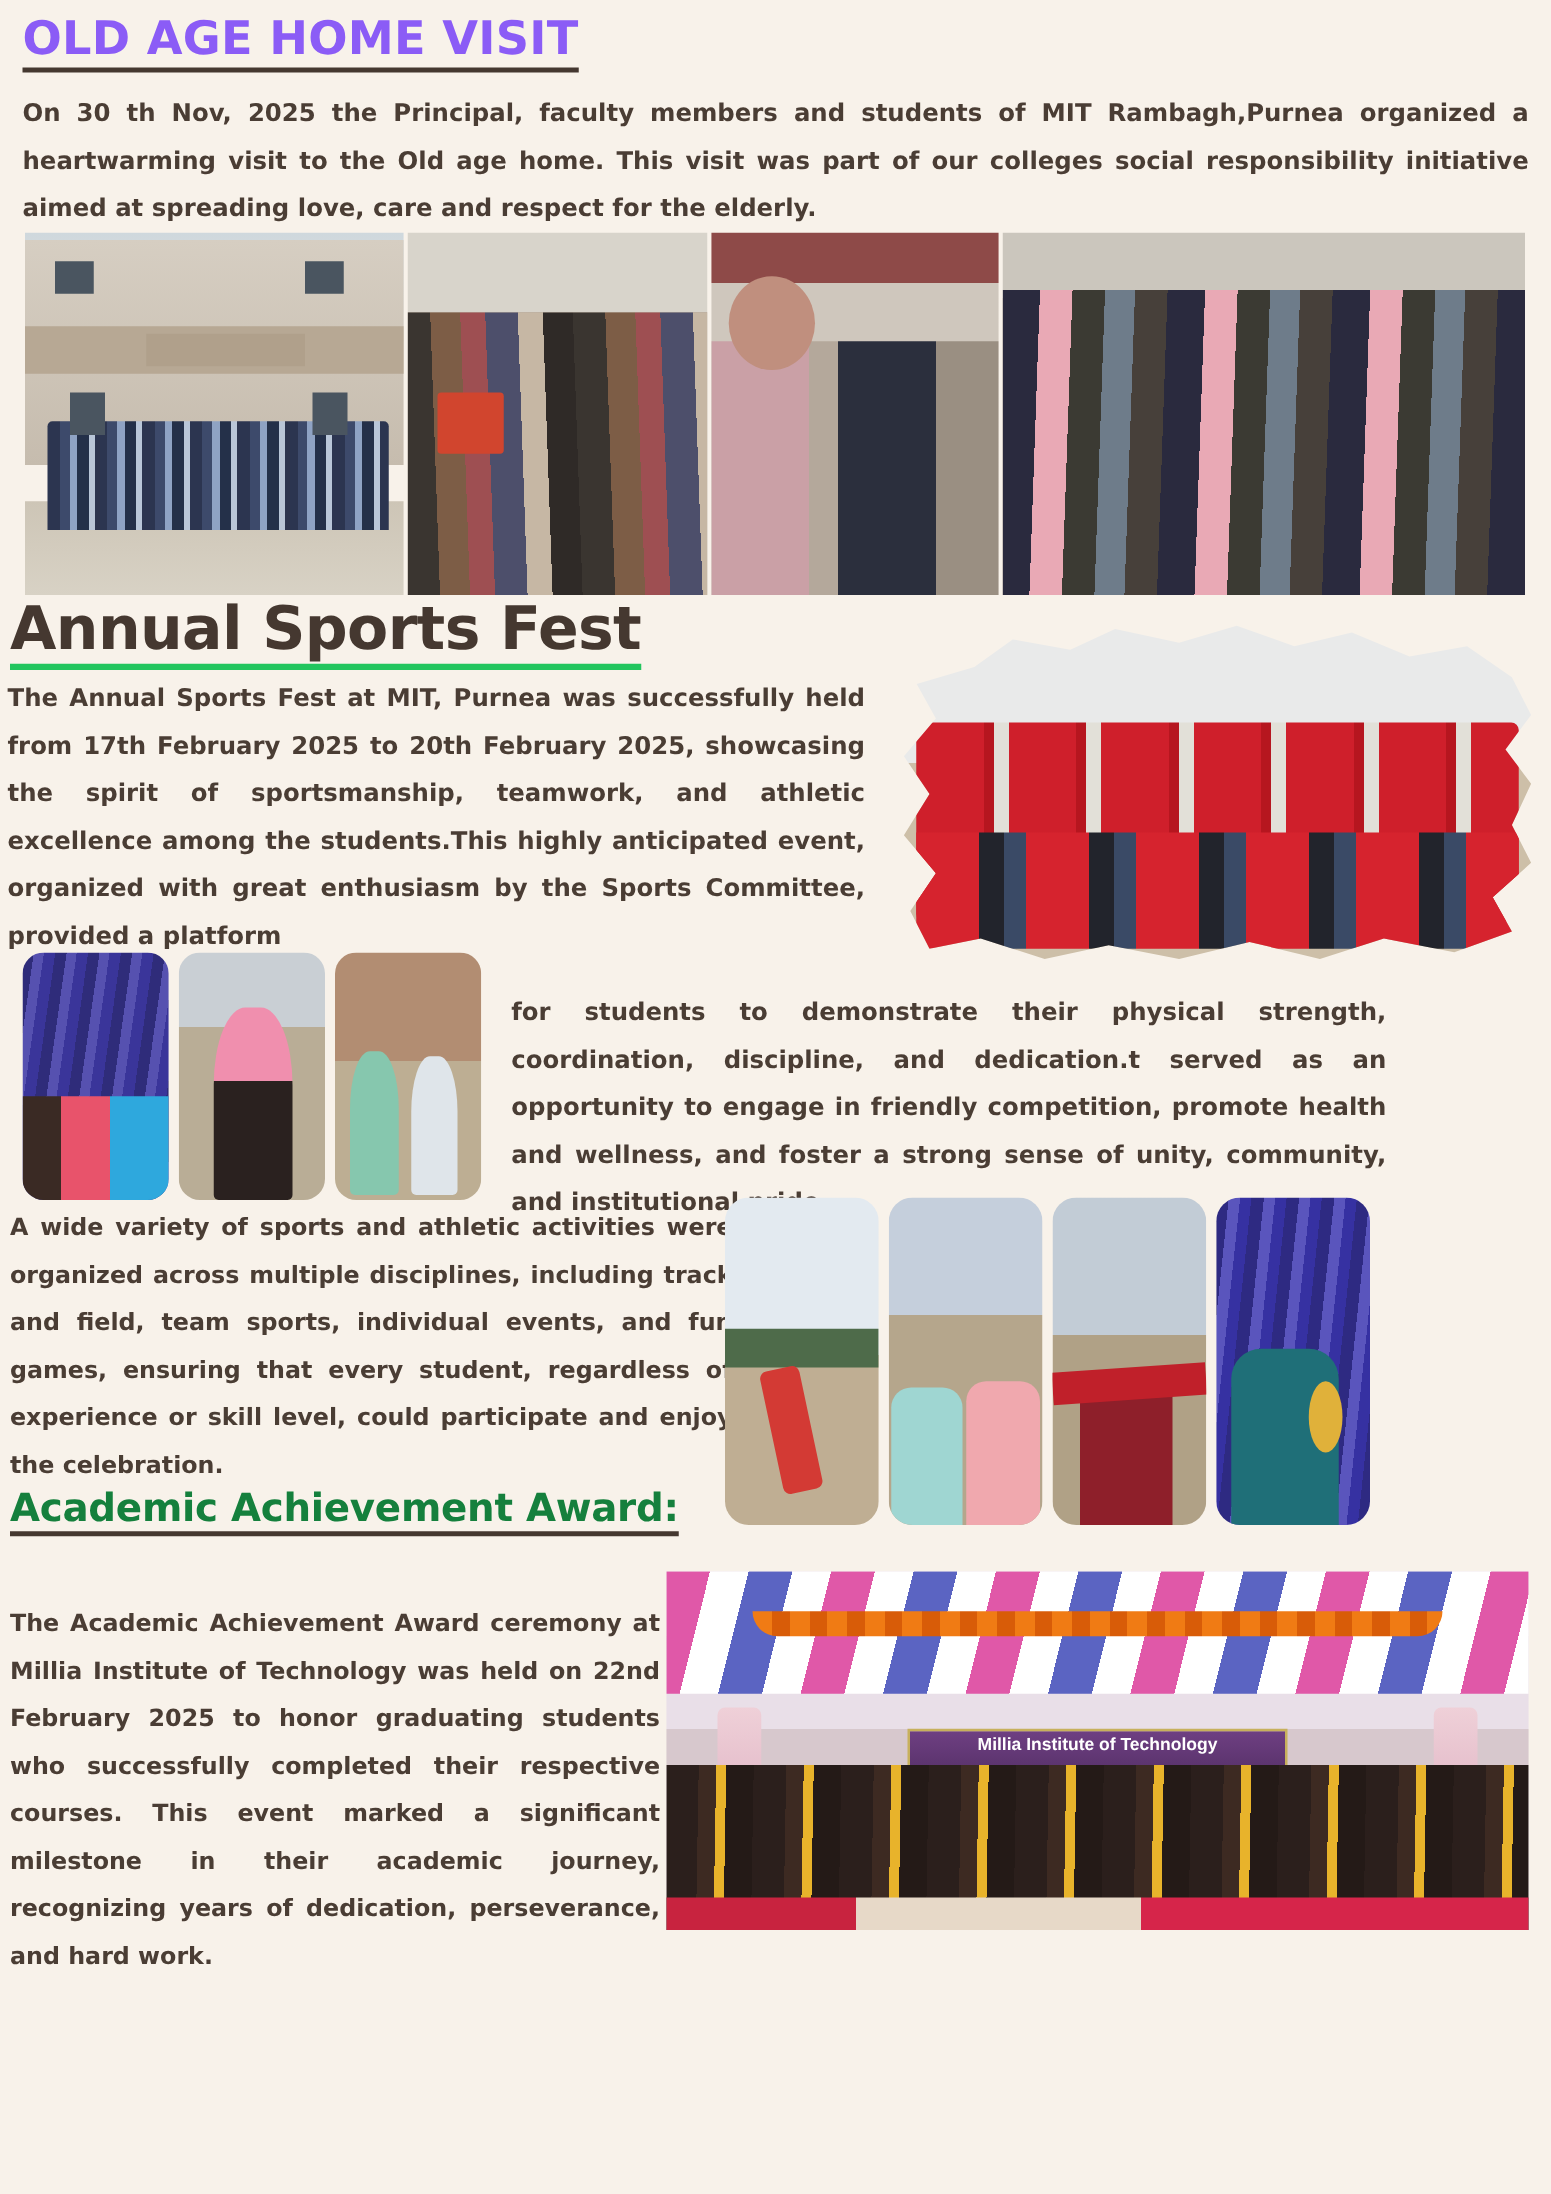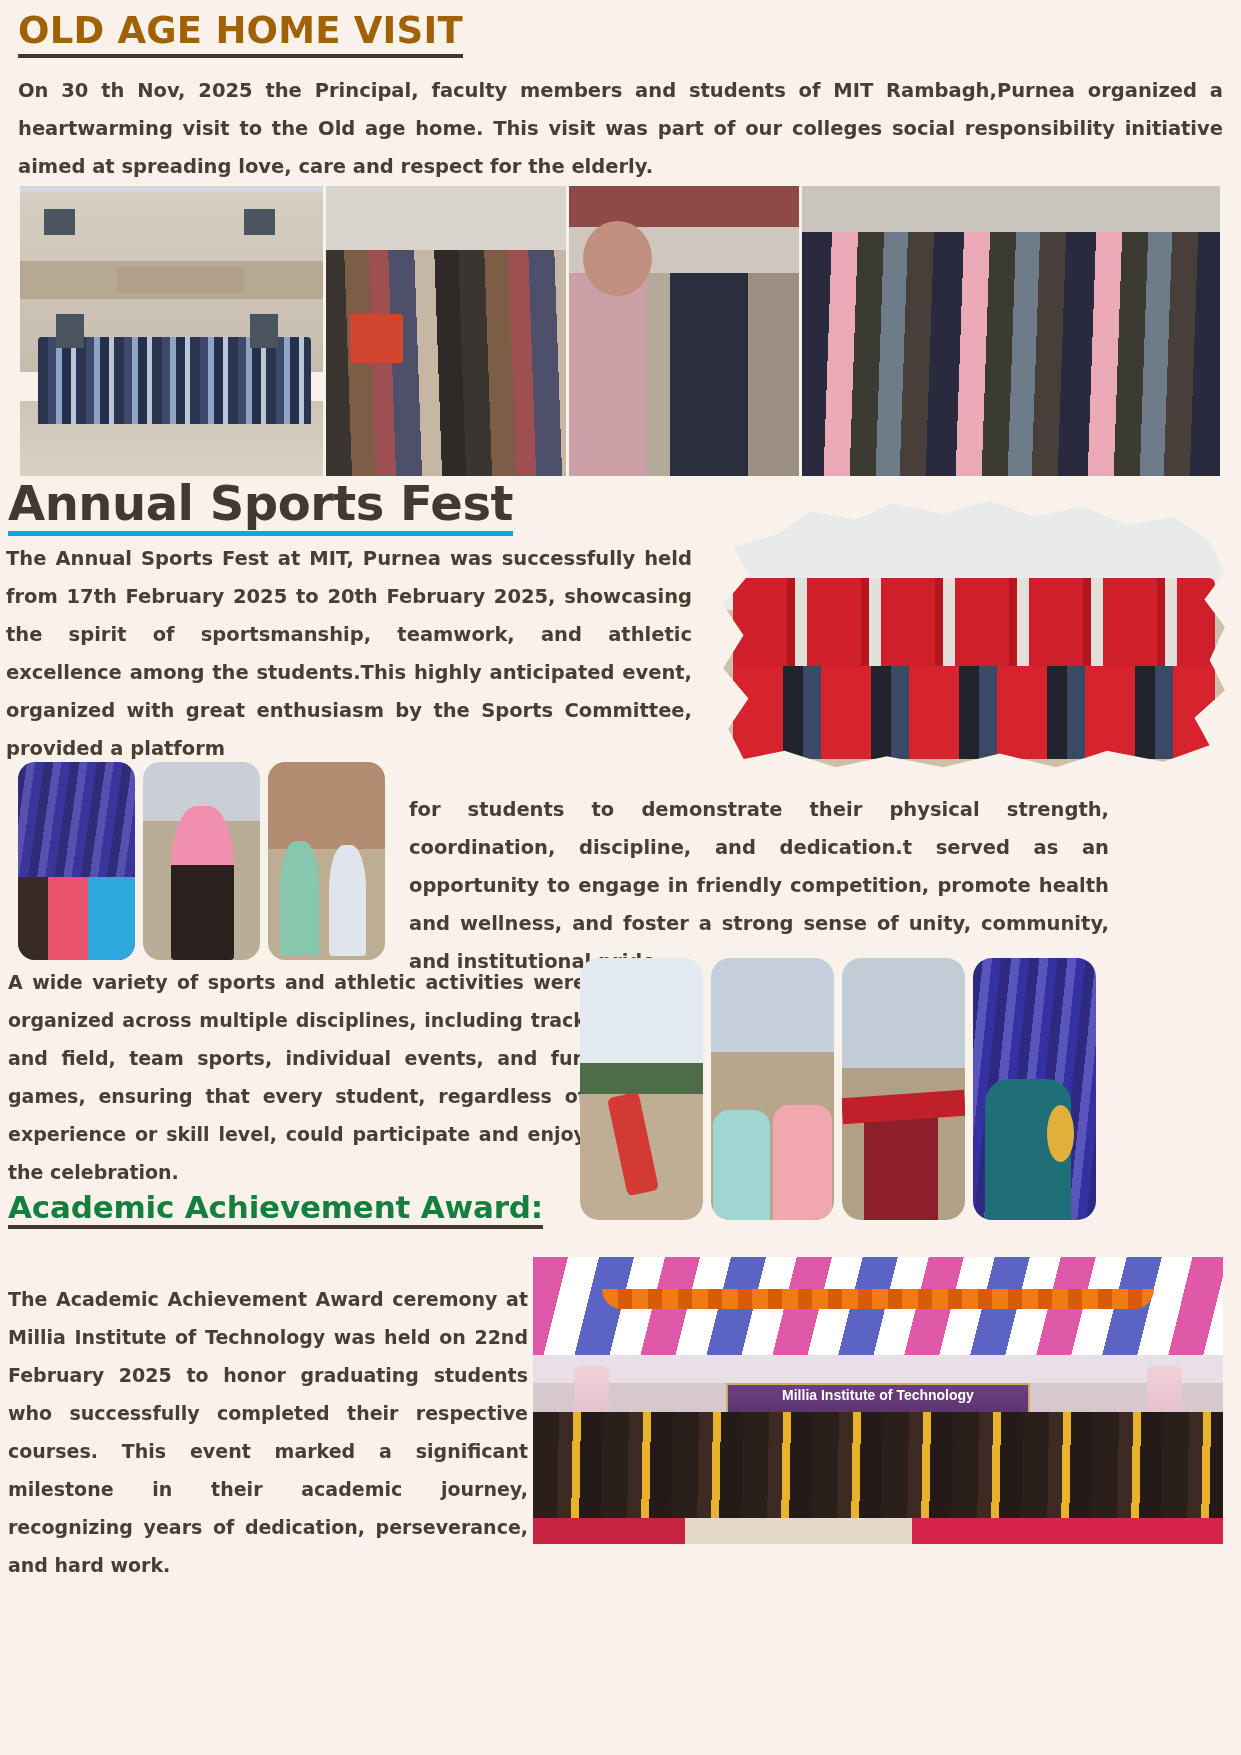--- a/index.html
+++ b/index.html
@@ -24,33 +24,33 @@
     background: #f8f2ea;
     padding: 0;
   }
 
   
   .h-main {
     font-family: "DejaVu Sans", sans-serif;
     font-weight: bold;
     font-size: 37px;
     letter-spacing: 0.2px;
-    color: #a16207;
+    color: #8b5cf6;
     display: inline-block;
     border-bottom: 4px solid #453830;
     padding-bottom: 3px;
     line-height: 1.05;
   }
   .h-sports {
     font-family: "DejaVu Sans", sans-serif;
     font-weight: bold;
     font-size: 48px;
     color: #453830;
     display: inline-block;
-    border-bottom: 5px solid #0ea5e9;
+    border-bottom: 5px solid #22c55e;
     padding-bottom: 2px;
     line-height: 1.06;
     letter-spacing: -0.5px;
   }
   .h-academic {
     font-family: "DejaVu Sans", sans-serif;
     font-weight: bold;
     font-size: 31px;
     color: #15803d;
     display: inline-block;

